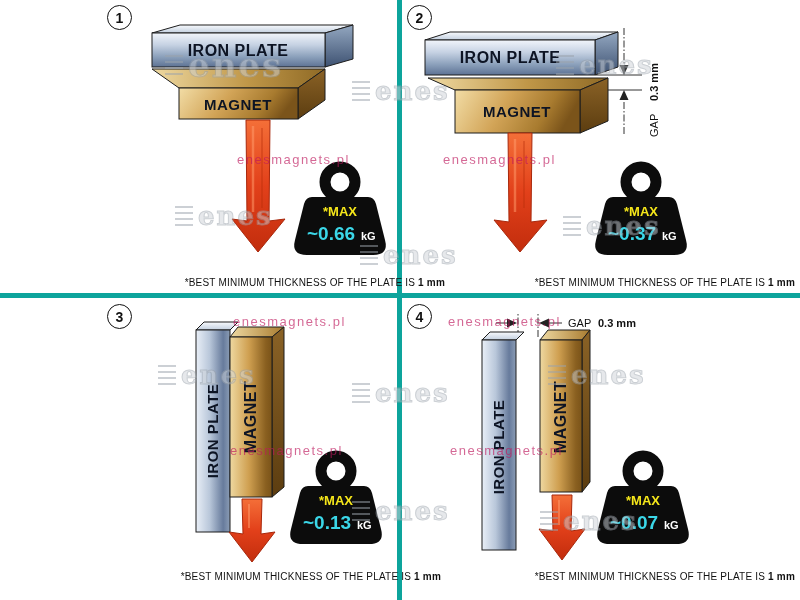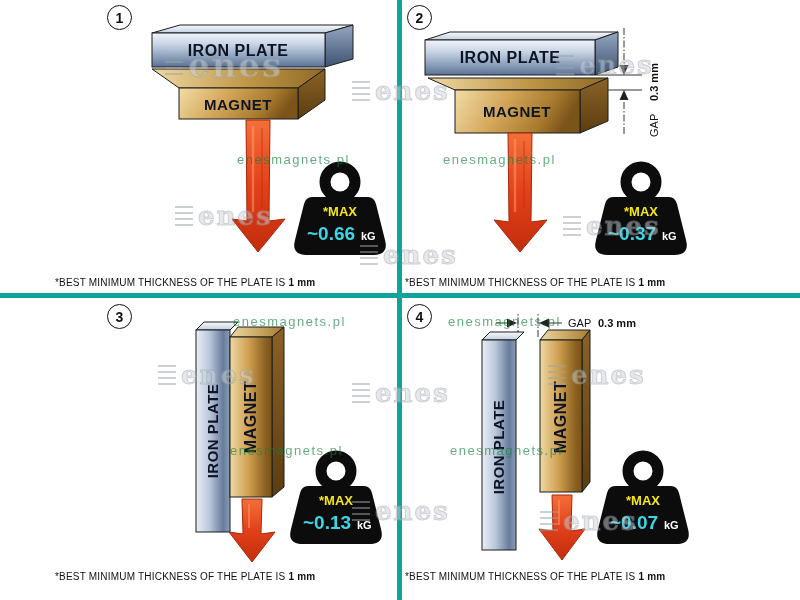--- a/index.html
+++ b/index.html
@@ -6,42 +6,42 @@
   .canvas{position:relative;width:800px;height:600px;background:#ffffff;overflow:hidden;
           font-family:"Liberation Sans",sans-serif}
   .divider{position:absolute;background:#0da49c;z-index:4}
   .divider.v{left:397px;top:0;width:5px;height:600px}
   .divider.h{left:0;top:293px;width:800px;height:5px}
 
   .num-badge{position:absolute;width:23px;height:23px;border:1.6px solid #111;border-radius:50%;
              background:#fff;display:flex;align-items:center;justify-content:center;
              font-size:14px;font-weight:600;color:#111;z-index:6}
 
-  .caption{position:absolute;text-align:left;font-size:10px;color:#111;letter-spacing:.2px;z-index:6}
+  .caption{position:absolute;text-align:right;font-size:10px;color:#111;letter-spacing:.2px;z-index:6}
   .caption b{font-weight:700}
 
   .panel-svg{position:absolute;z-index:2}
   svg text{font-family:"Liberation Sans",sans-serif}
   .part-label{font-weight:bold;font-size:16px;fill:#0d1424;letter-spacing:.5px}
   .part-label-sm{font-weight:bold;font-size:15px;fill:#0d1424;letter-spacing:.5px}
   .wmax{font-weight:bold;font-size:13px;fill:#f6e71a}
   .wval{font-weight:bold;font-size:19px;fill:#3bd7e8}
   .wunit{font-weight:bold;font-size:11px;fill:#ffffff}
   .gap-label{font-size:11px;fill:#111}
   .gap-value{font-size:11px;font-weight:bold;fill:#111}
   .dim{stroke:#333;stroke-width:1;fill:none}
   .dimdash{stroke:#333;stroke-width:1;fill:none;stroke-dasharray:7 2 1.5 2}
 
   .wm{position:absolute;display:flex;align-items:center;gap:5px;opacity:.5;pointer-events:none;z-index:5}
   .wm .bars{display:flex;flex-direction:column;gap:4px}
   .wm .bars i{width:18px;height:2px;background:#9ba3ac}
   .wm .txt{font-family:"DejaVu Serif",serif;font-weight:bold;font-size:26px;line-height:1;
            color:#ced3d9;-webkit-text-stroke:1px #99a1aa;letter-spacing:2px}
   .wm .txt.lg{font-size:34px}
-  .wm-url{position:absolute;font-size:13px;color:#15803d;opacity:.65;letter-spacing:1.5px;z-index:5;pointer-events:none}
+  .wm-url{position:absolute;font-size:13px;color:#be185d;opacity:.65;letter-spacing:1.5px;z-index:5;pointer-events:none}
 </style>
 </head>
 <body>
 
 <div class="canvas">
 
   <div class="divider v"></div>
   <div class="divider h"></div>
 
   <div class="num-badge" style="left:107px;top:5px">

